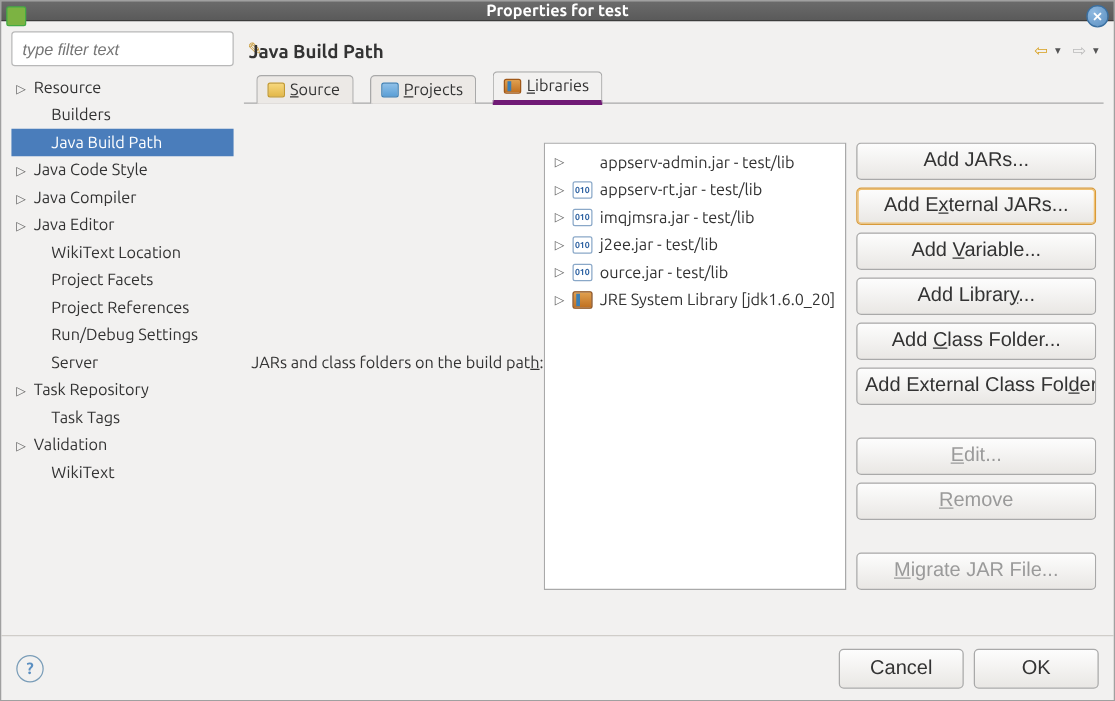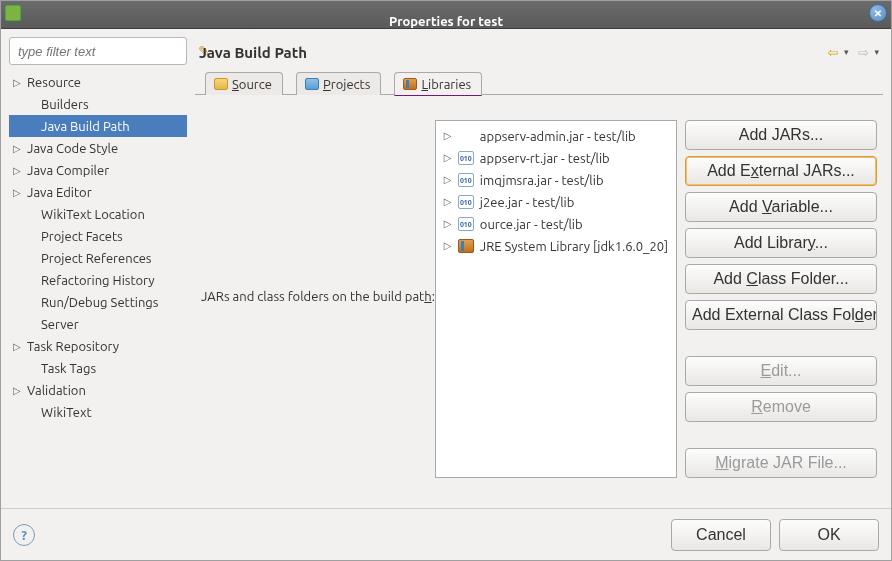--- a/index.html
+++ b/index.html
@@ -13,24 +13,24 @@
   .window {
     width: 892px;
     height: 561px;
     background: #f2f1f0;
     border: 1px solid #a0a0a0;
     display: flex;
     flex-direction: column;
     position: relative;
   }
   .titlebar {
-    height: 28px;
+    height: 16px;
     background: linear-gradient(to bottom, #6b6b6b, #5a5a5a);
     display: flex;
-    align-items: flex-end;
+    align-items: center;
     justify-content: center;
     position: relative;
     color: #fff;
     font-weight: bold;
     border-bottom: 1px solid #3c3c3c;
   }
   .titlebar-icon {
     position: absolute;
     left: 4px;
     top: 4px;
@@ -168,21 +168,21 @@
     margin-right: 13px;
     border-top-left-radius: 4px;
     border-top-right-radius: 4px;
     cursor: pointer;
     position: relative;
     z-index: 1;
     font-size: 13px;
   }
   .tab.active {
     background: #f2f1f0;
-    border-bottom: 1px solid #701a75;
+    border-bottom: 4px solid #701a75;
     margin-bottom: -1px;
     z-index: 2;
   }
   .tab-icon {
     width: 14px;
     height: 12px;
     display: inline-block;
   }
   .icon-folder { background: linear-gradient(#f7d77c,#e3b84a); border:1px solid #c49a2e; border-radius:2px; }
   .icon-proj { background: linear-gradient(#8fc0e8,#5b9fd6); border:1px solid #3a7fb6; border-radius:2px; }
@@ -347,24 +347,20 @@
           <div class="nav-item child">
             <span class="arrow"></span>
             <span>Project Facets</span>
           </div>
           <div class="nav-item child">
             <span class="arrow"></span>
             <span>Project References</span>
           </div>
           <div class="nav-item child">
             <span class="arrow"></span>
-            <span>Refactoring History</span>
-          </div>
-          <div class="nav-item child">
-            <span class="arrow"></span>
             <span>Run/Debug Settings</span>
           </div>
           <div class="nav-item child">
             <span class="arrow"></span>
             <span>Server</span>
           </div>
           <div class="nav-item">
             <span class="arrow">▷</span>
             <span>Task Repository</span>
           </div>

